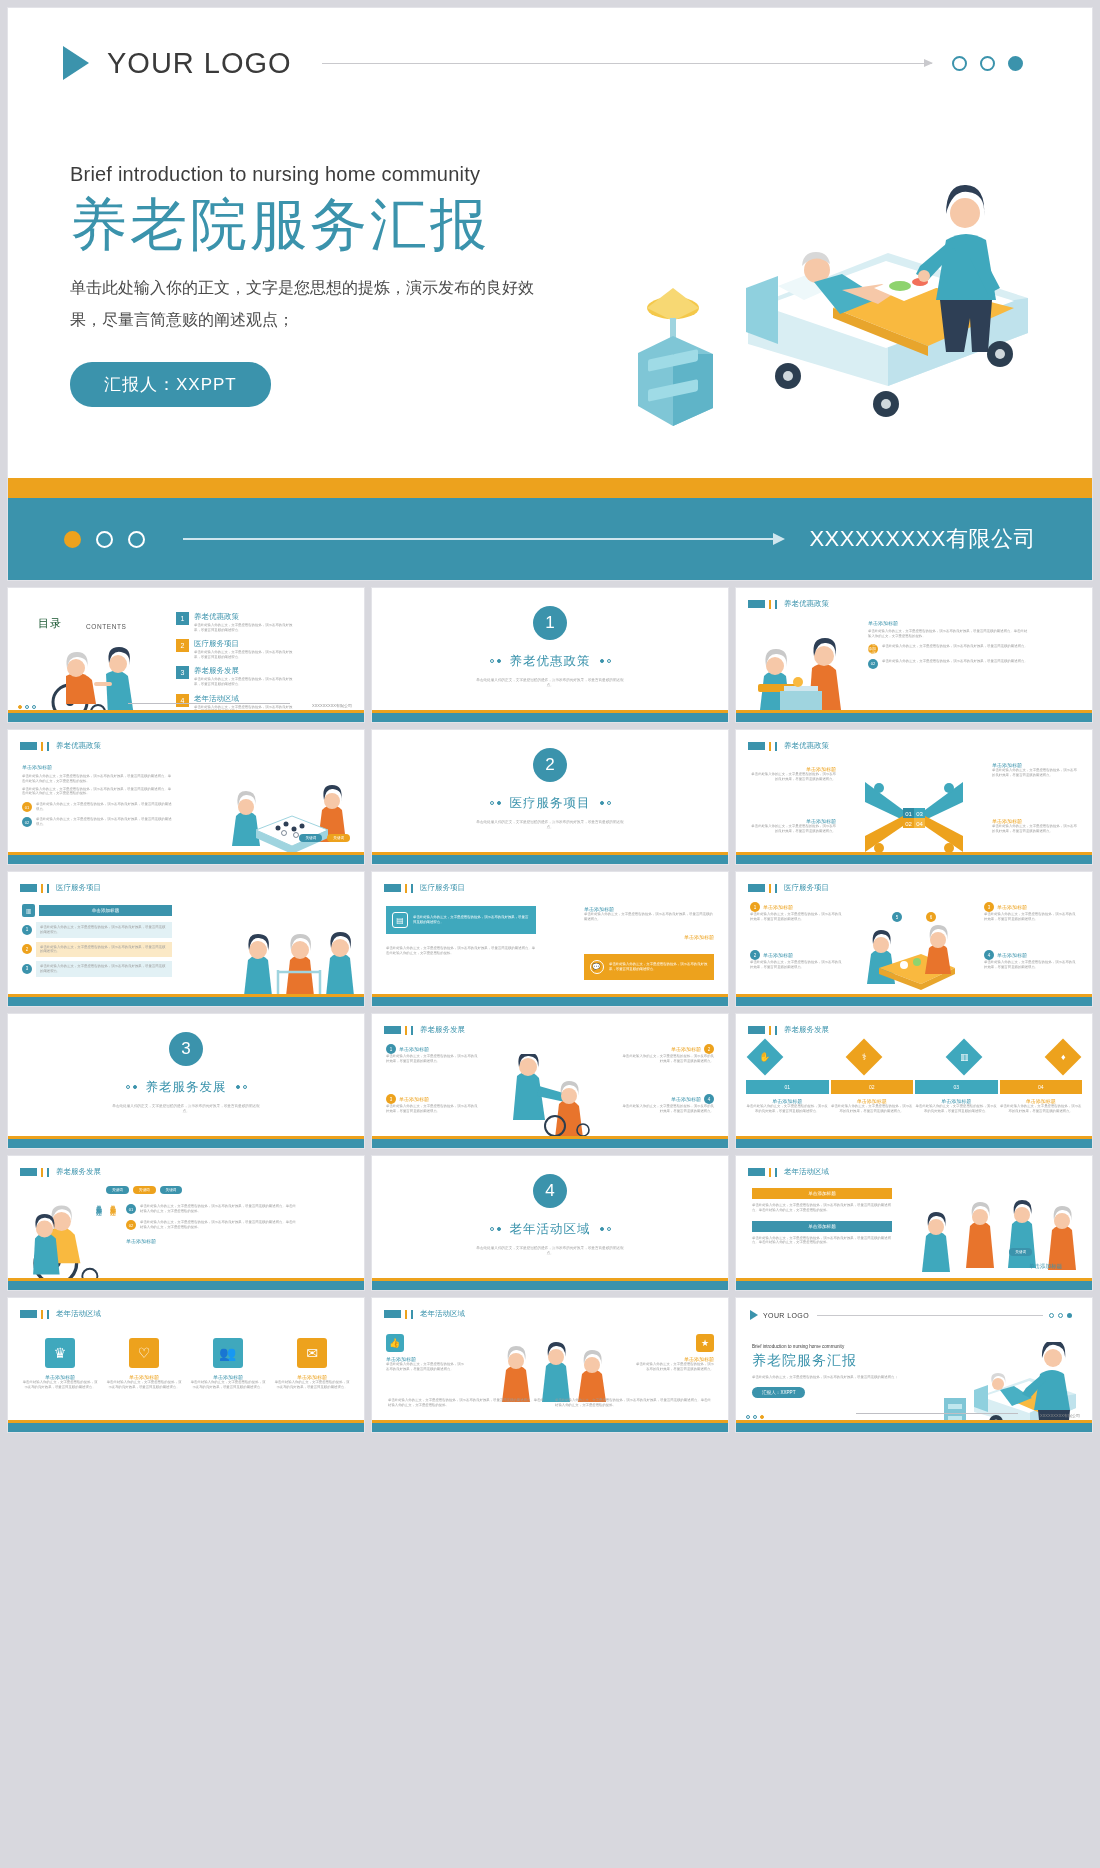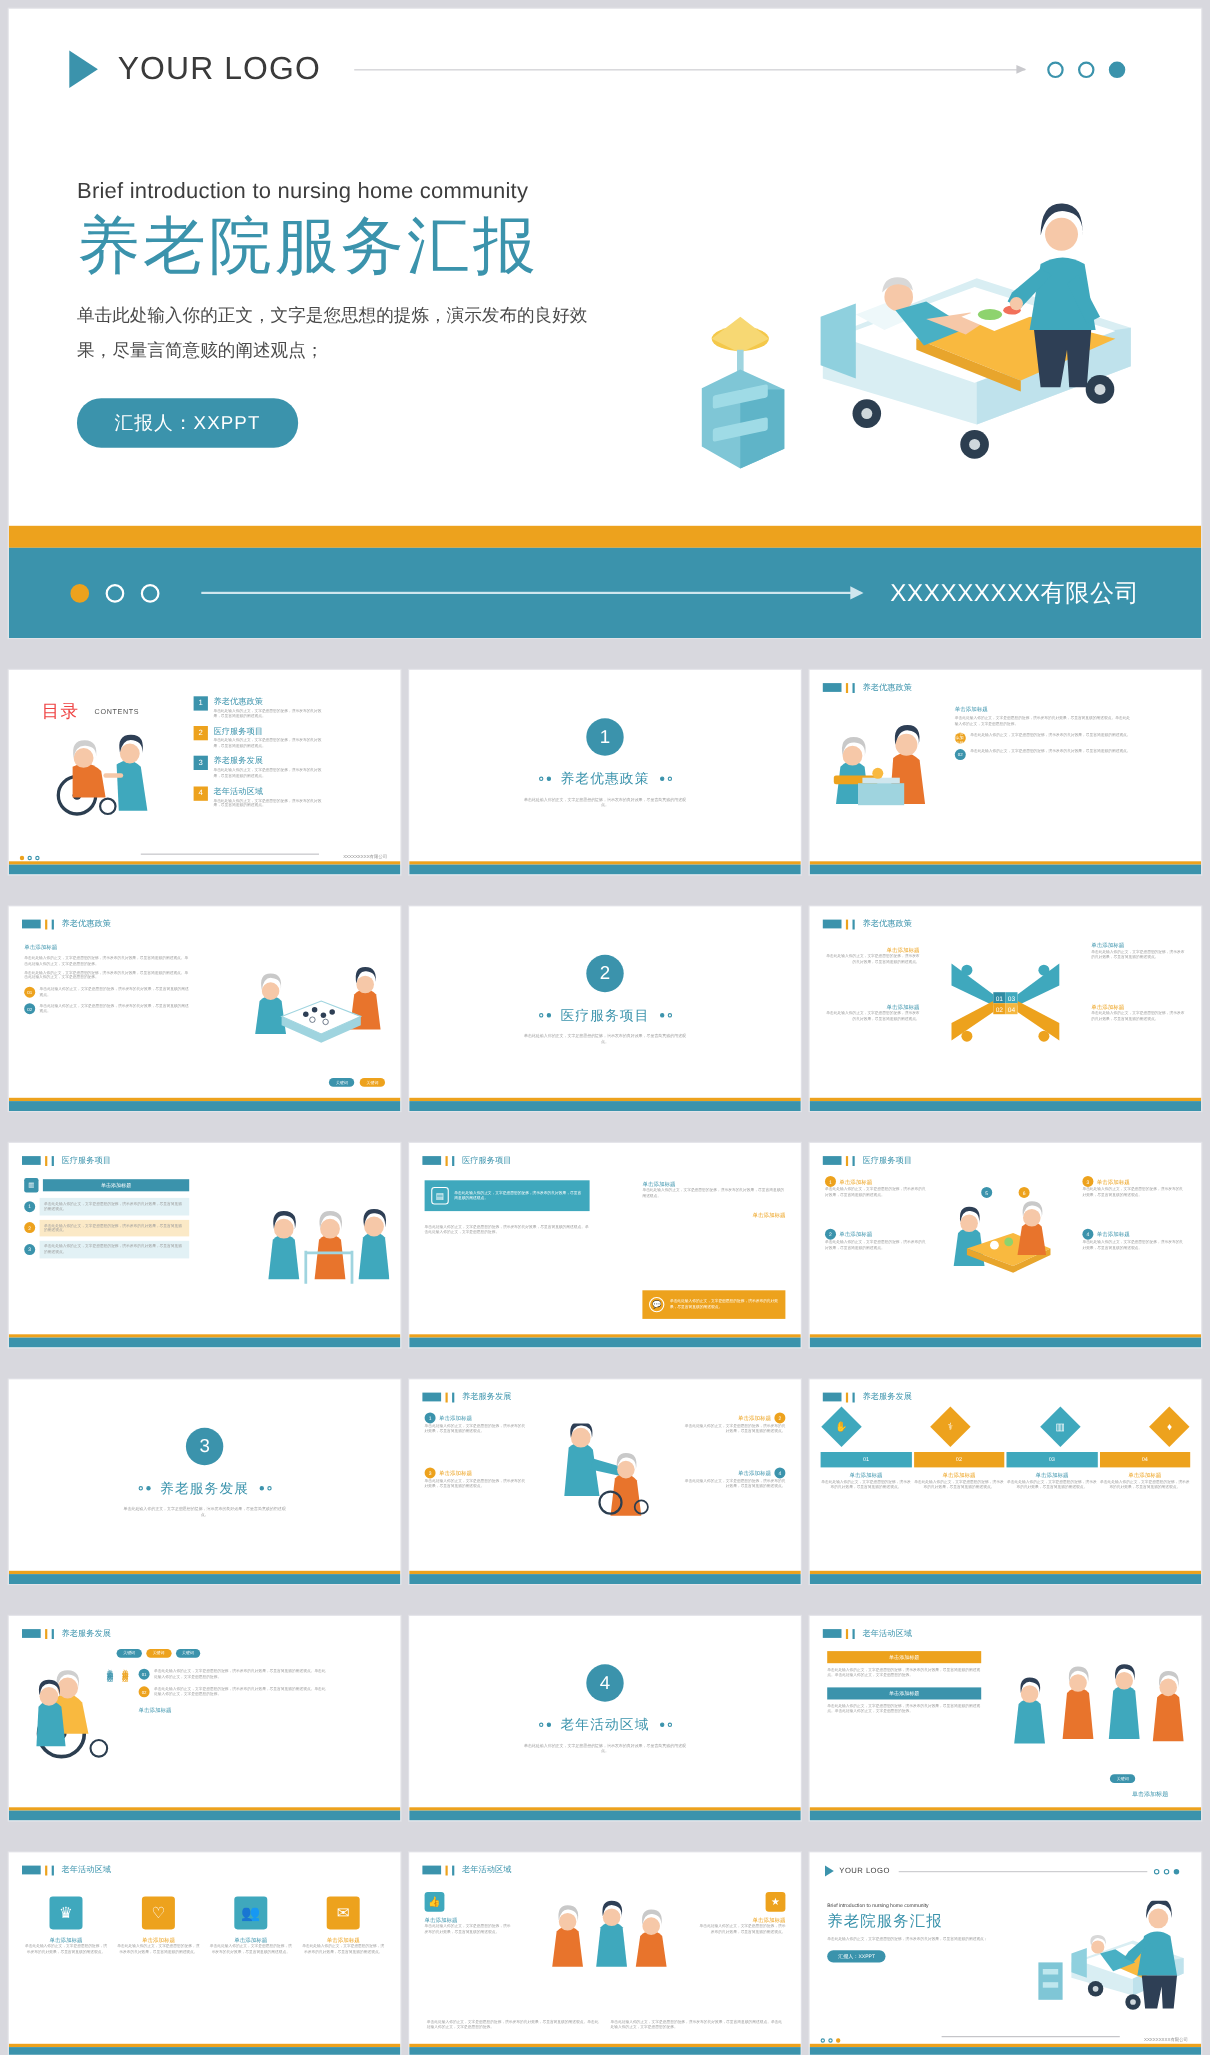--- a/index.html
+++ b/index.html
@@ -55,37 +55,37 @@
   .hf-line:after{content:"";position:absolute;right:-2px;top:-5px;width:0;height:0;
     border-left:12px solid #cfe6ee;border-top:6px solid transparent;border-bottom:6px solid transparent;}
   .hf-co{color:#fff;font-size:22px;letter-spacing:.5px;white-space:nowrap;}
 
   
   .grid{
     position:absolute;left:8px;top:588px;width:1084px;
     display:grid;grid-template-columns:repeat(3,1fr);gap:8px;
   }
   .slide{
-    background:#fff;height:186px;position:relative;overflow:hidden;
-    box-shadow:0 0 0 1px #e3e3e8;font-size:5px;margin-top:21px;
+    background:#fff;height:134px;position:relative;overflow:hidden;
+    box-shadow:0 0 0 1px #e3e3e8;font-size:5px;
   }
   
   .hdr{position:absolute;left:12px;top:11px;display:flex;align-items:center;gap:4px;}
   .hdr .b1{width:17px;height:8px;background:#3b93ac;}
   .hdr .b2{width:2px;height:9px;background:#eda21d;}
   .hdr .b3{width:2px;height:9px;background:#3b93ac;}
   .hdr-t{font-size:7.5px;color:#3b93ac;margin-left:3px;white-space:nowrap;}
   .sfoot{position:absolute;left:0;right:0;bottom:0;height:9px;background:#3b93ac;}
   .sfoot-y{position:absolute;left:0;right:0;bottom:9px;height:3px;background:#eda21d;}
   .minidots{position:absolute;left:10px;bottom:13px;display:flex;gap:3px;}
   .md{width:4px;height:4px;border-radius:50%;border:1px solid #3b93ac;}
   .md.f{background:#eda21d;border-color:#eda21d;}
 
   
-  .toc-title{position:absolute;left:30px;top:28px;font-size:16px;color:#ef4444;letter-spacing:1px;font-family:Liberation Serif, serif;}
+  .toc-title{position:absolute;left:30px;top:28px;font-size:11px;color:#14532d;letter-spacing:1px;font-family:Liberation Serif, serif;}
   .toc-en{position:absolute;left:78px;top:35px;font-size:6.5px;color:#555;letter-spacing:.6px;}
   .toc-list{position:absolute;left:168px;top:24px;width:120px;}
   .toc-item{display:flex;align-items:flex-start;margin-bottom:7px;}
   .toc-num{width:13px;height:13px;flex:none;color:#fff;font-size:7px;display:flex;align-items:center;justify-content:center;margin-right:5px;}
   .toc-num.t{background:#3b93ac;}
   .toc-num.o{background:#eda21d;}
   .toc-lbl{font-size:7.5px;color:#3b93ac;line-height:1.2;}
   .toc-desc{font-size:3.4px;color:#9a9a9a;line-height:1.35;margin-top:2px;}
   .toc-line{position:absolute;left:120px;bottom:18px;right:74px;height:1px;background:#bfbfc4;}
   .toc-co{position:absolute;right:12px;bottom:14px;font-size:4px;color:#8d8d8d;}

